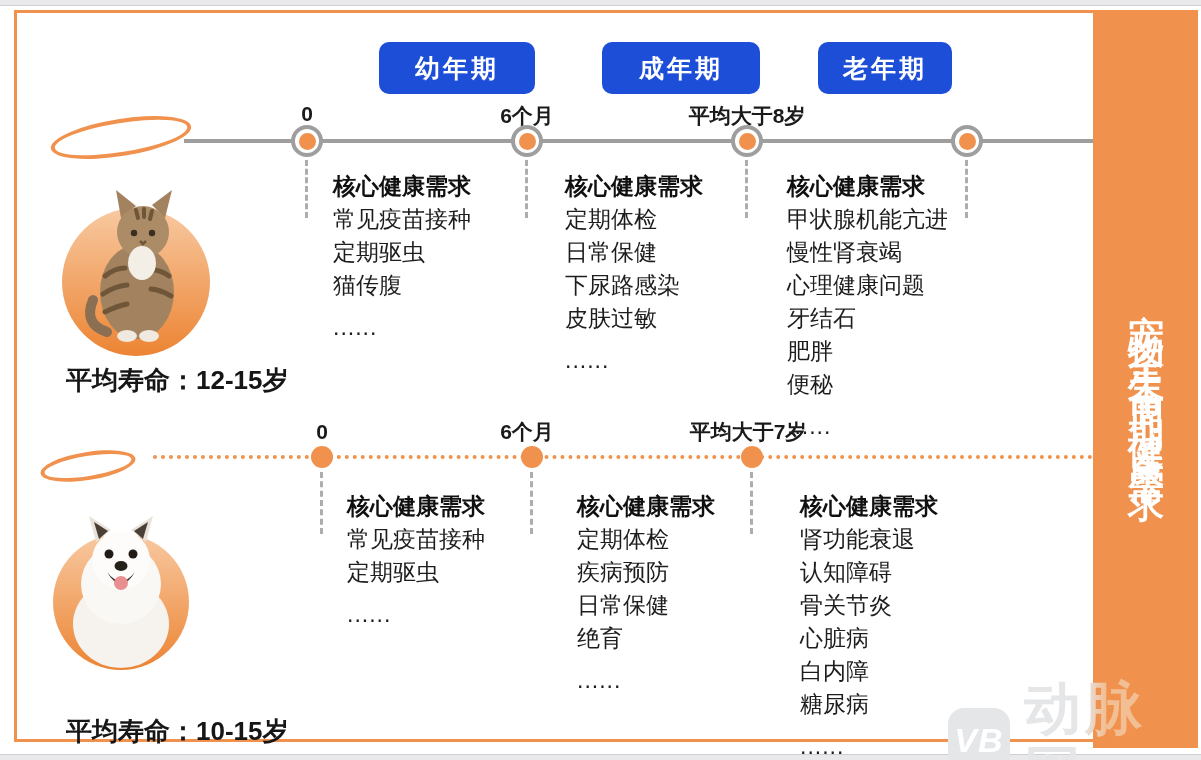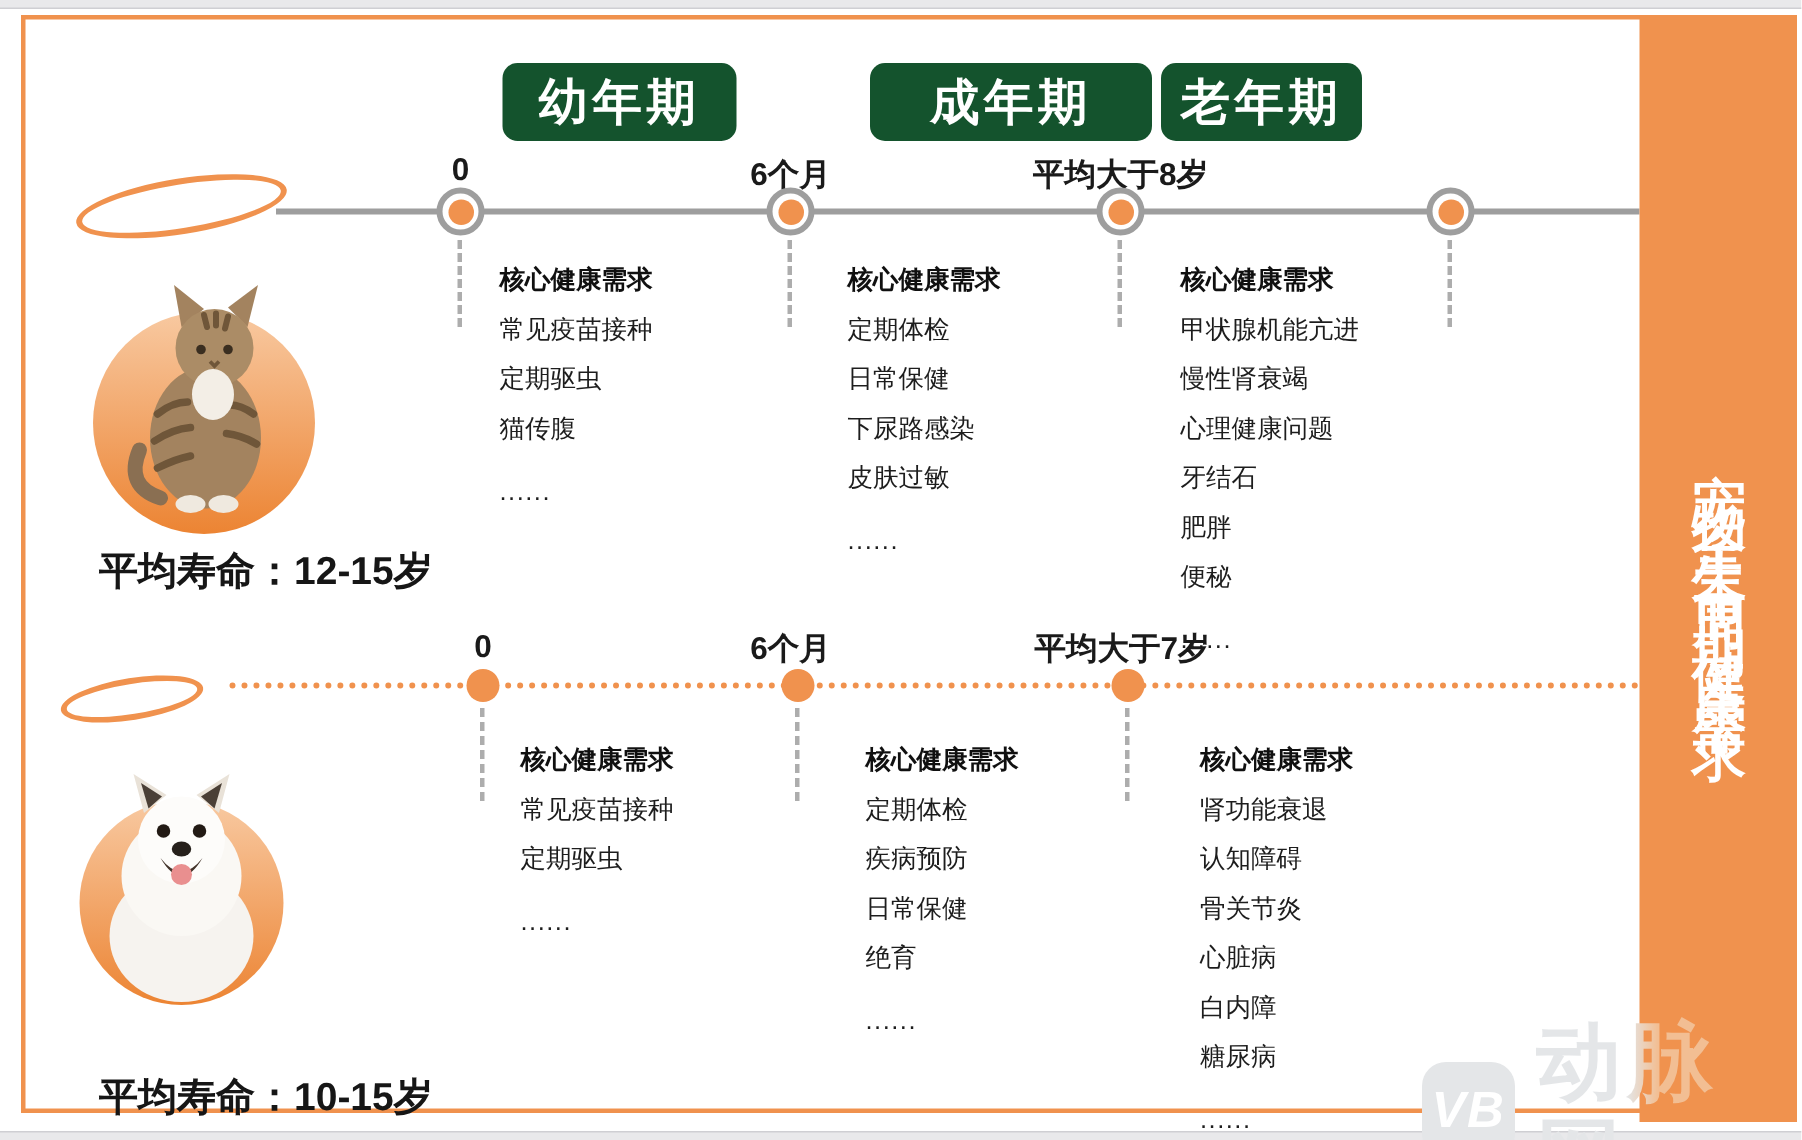--- a/index.html
+++ b/index.html
@@ -20,26 +20,26 @@
   .sideband{left:1093px;top:10px;width:105px;height:738px;background:#f0924e;z-index:3;}
   .side-title{
     left:1093px;top:10px;width:105px;height:738px;z-index:4;
     display:flex;align-items:center;justify-content:center;
     writing-mode:vertical-rl;text-orientation:upright;
     font-size:36px;font-weight:bold;color:#ffffff;letter-spacing:17px;
   }
 
   
   .chip{
-    top:42px;height:52px;background:#14532d;border-radius:10px;
+    top:42px;height:52px;background:#1d4ed8;border-radius:10px;
     display:flex;align-items:center;justify-content:center;
-    color:#ffffff;font-weight:bold;font-size:33px;letter-spacing:3px;z-index:2;
+    color:#ffffff;font-weight:bold;font-size:25px;letter-spacing:3px;z-index:2;margin-left:44px;
   }
   .chip1{left:335px;width:156px;}
-  .chip2{left:580px;width:188px;}
+  .chip2{left:558px;width:158px;}
   .chip3{left:774px;width:134px;}
 
   
   .cat-line{left:184px;top:139px;width:909px;height:4px;background:#9e9e9e;}
   .dog-line{left:153px;top:455px;width:940px;height:0;border-top:4px dotted #f0924e;}
 
   .ring-marker{
     width:24px;height:24px;border:4px solid #9e9e9e;border-radius:50%;
     background:#ffffff;display:flex;align-items:center;justify-content:center;
     transform:translate(-50%,-50%);z-index:2;
@@ -50,21 +50,21 @@
     transform:translate(-50%,-50%);z-index:2;
   }
 
   .tick{
     transform:translateX(-50%);
     font-size:21px;font-weight:bold;color:#1a1a1a;white-space:nowrap;z-index:2;
   }
   .vdash{width:0;border-left:3px dashed #adadad;z-index:1;}
 
   
-  .col{font-size:17px;line-height:33px;color:#1d1d1d;white-space:nowrap;z-index:2;}
+  .col{font-size:23px;line-height:33px;color:#1d1d1d;white-space:nowrap;z-index:2;}
   .col .hdr{font-weight:bold;color:#101010;}
   .col .dots{margin-top:9px;letter-spacing:1px;}
 
   .lifespan{font-size:26px;font-weight:bold;color:#161616;white-space:nowrap;}
 
   
   .halo{border:4px solid #f0924e;border-radius:50%;box-sizing:border-box;}
   .halo-cat{left:50px;top:119px;width:142px;height:37px;transform:rotate(-9deg);}
   .halo-dog{left:40px;top:452px;width:96px;height:28px;transform:rotate(-9deg);}
 

